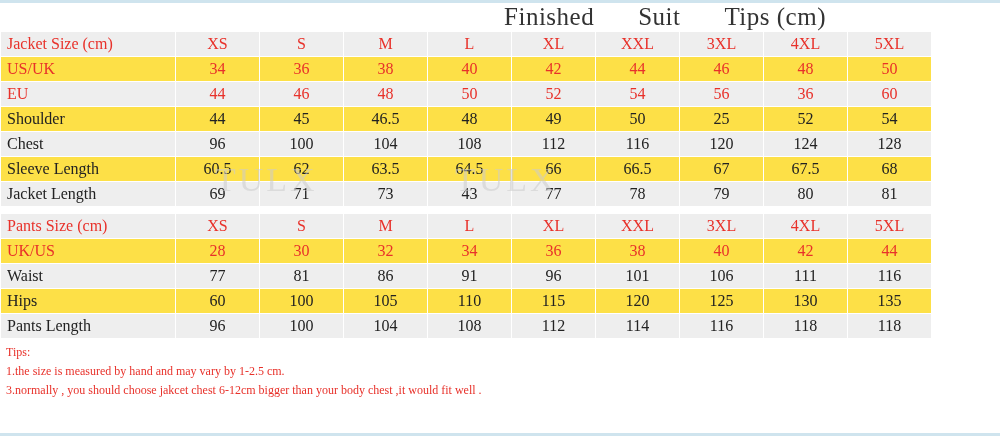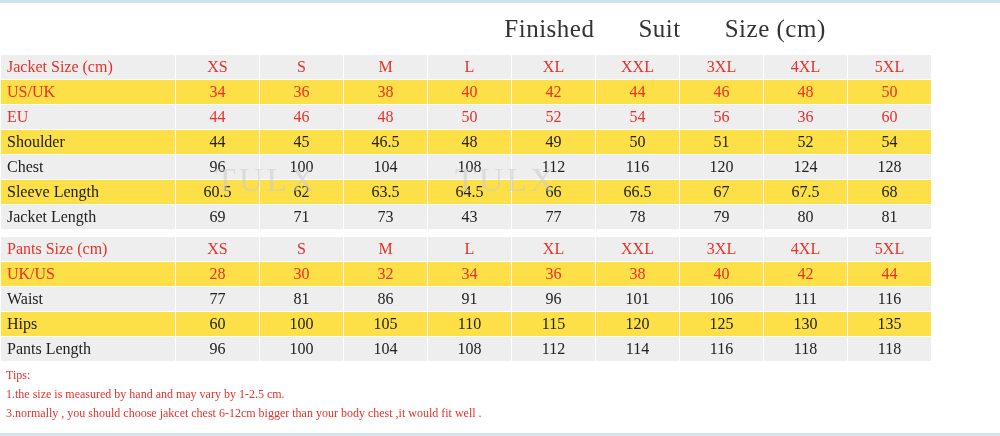--- a/index.html
+++ b/index.html
@@ -16,23 +16,23 @@
   .page {
     position: relative;
     width: 1000px;
     height: 436px;
     box-sizing: border-box;
     border-top: 3px solid #cfe4ee;
     border-bottom: 3px solid #cfe4ee;
   }
   .title-row {
     display: flex;
-    align-items: center;
+    align-items: flex-start;
     justify-content: center;
-    height: 51px;
+    height: 28px;
     padding-left: 330px;
     gap: 44px;
   }
   .title-word {
     font-size: 25px;
     color: #333333;
     letter-spacing: 0.5px;
     white-space: nowrap;
   }
   .content {
@@ -110,21 +110,21 @@
   .wm2 { position: absolute; left: 240px; top: 8px; }
 </style>
 </head>
 <body>
 
 <div class="page">
 
   <div class="title-row">
     <span class="title-word">Finished</span>
     <span class="title-word">Suit</span>
-    <span class="title-word">Size (cm)</span>
+    <span class="title-word">Tips (cm)</span>
   </div>
 
   <div class="content">
 
     <div class="tables">
 
       <table>
         <tbody>
           <tr class="head band-a">
             <td class="label c0">Jacket Size (cm)</td>
@@ -166,21 +166,21 @@
           </tr>
 
           <tr class="band-b">
             <td class="label c0">Shoulder</td>
             <td class="cx">44</td>
             <td class="cx">45</td>
             <td class="cx">46.5</td>
             <td class="cx">48</td>
             <td class="cx">49</td>
             <td class="cx">50</td>
-            <td class="cx">51</td>
+            <td class="cx">25</td>
             <td class="cx">52</td>
             <td class="cx">54</td>
           </tr>
 
           <tr class="band-a">
             <td class="label c0">Chest</td>
             <td class="cx">96</td>
             <td class="cx">100</td>
             <td class="cx">104</td>
             <td class="cx">108</td>

